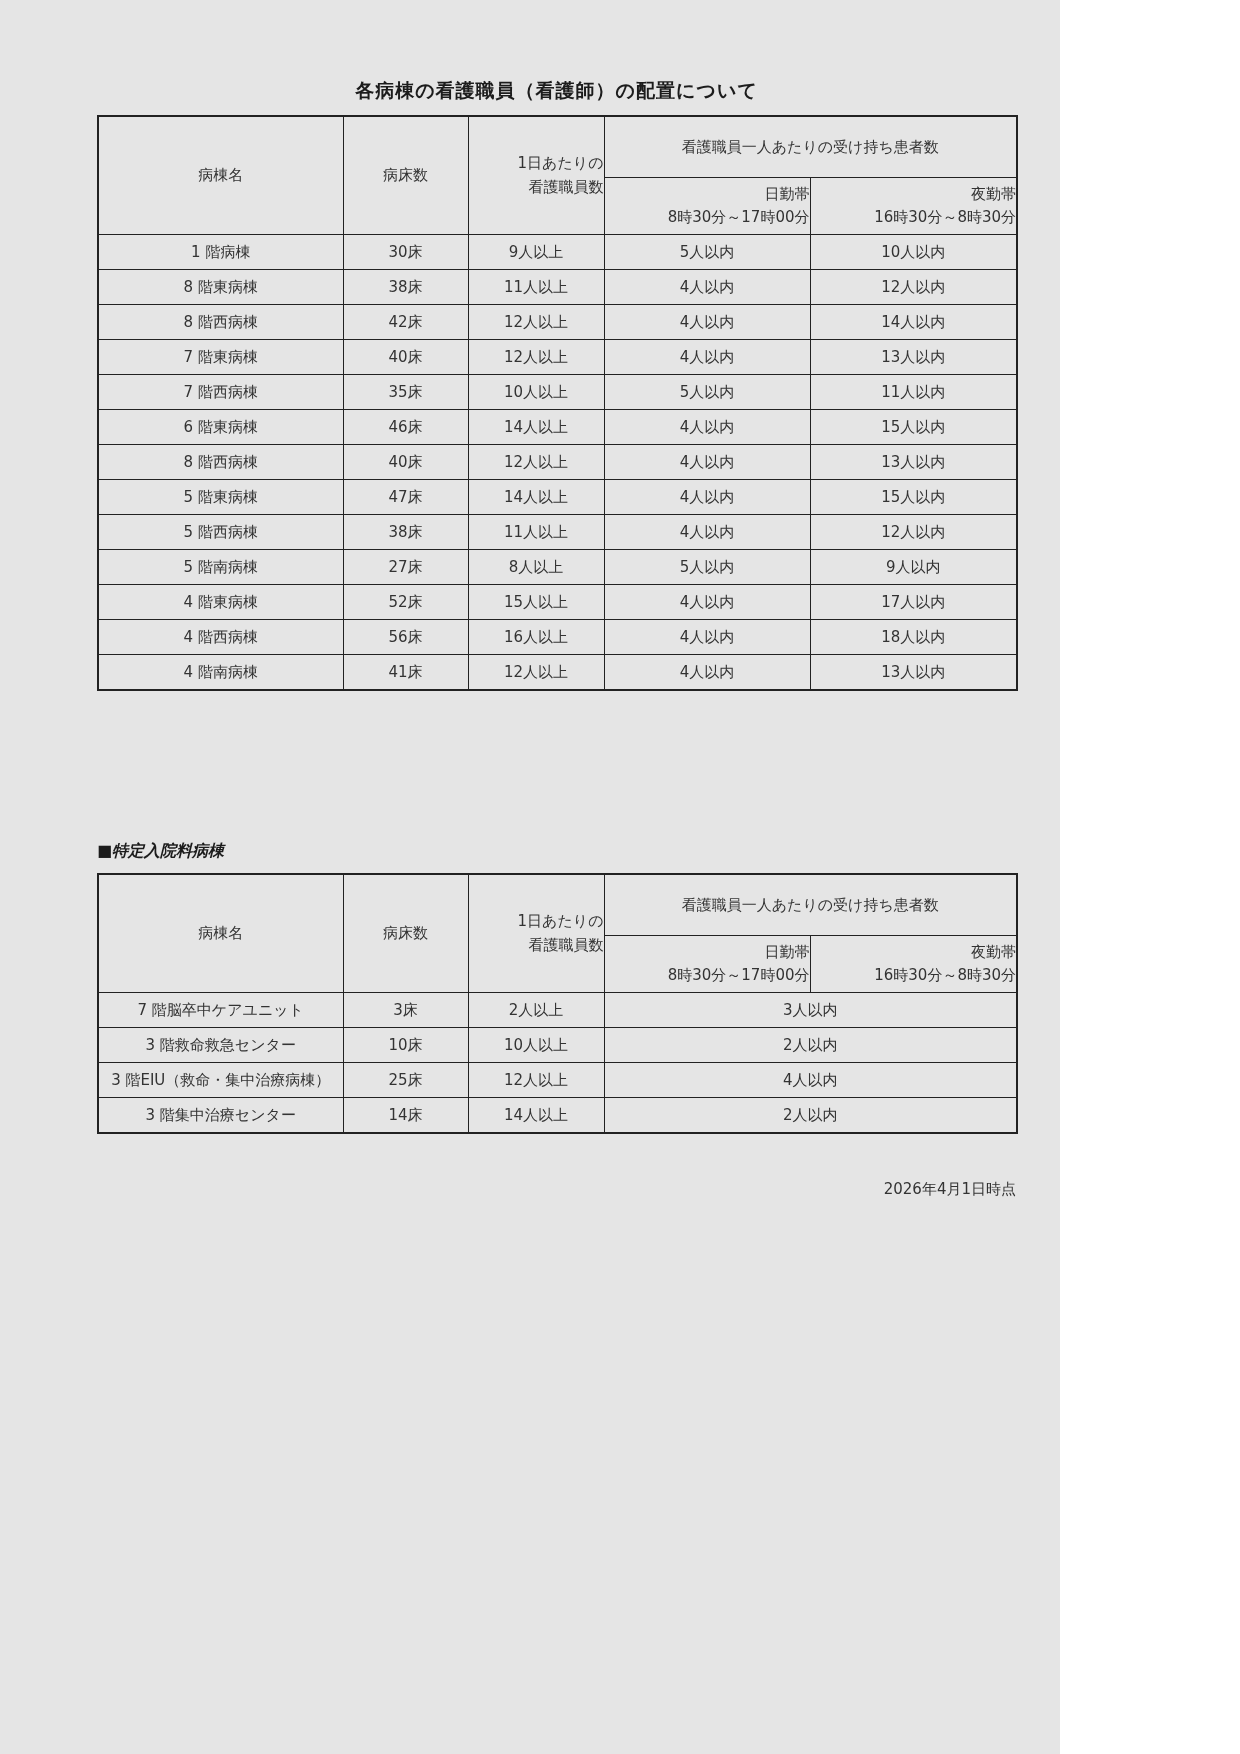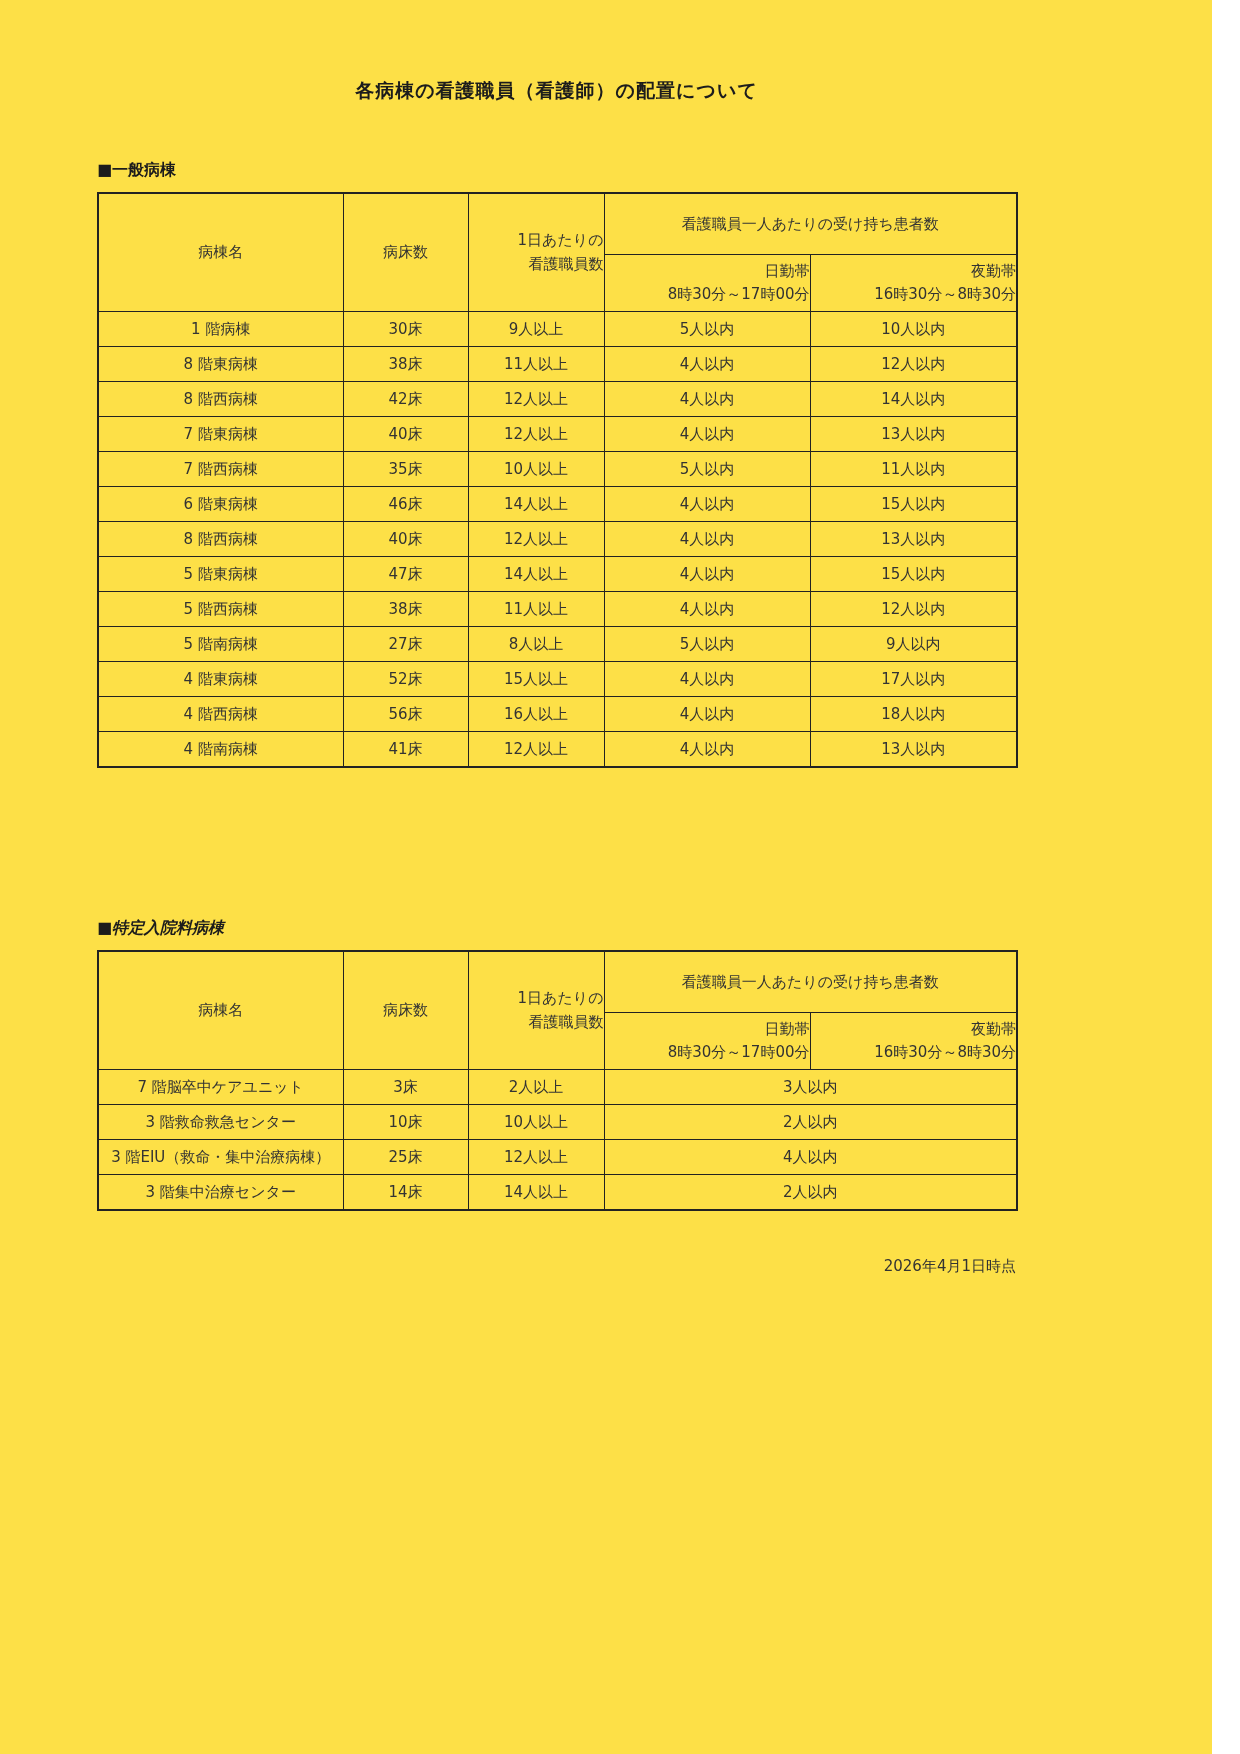--- a/index.html
+++ b/index.html
@@ -6,23 +6,23 @@
     margin: 0;
     padding: 0;
     background: #ffffff;
   }
   body {
     font-family: "DejaVu Sans", "Liberation Sans", sans-serif;
     color: #2b2b2b;
   }
   .page {
     position: relative;
-    width: 1212px;
+    width: 1060px;
     height: 1754px;
-    background: #fde047;
+    background: #e5e5e5;
     overflow: hidden;
   }
   .content {
     position: absolute;
     left: 97px;
     top: 0;
     width: 919px;
   }
   .doc-title {
     margin: 78px 0 0 0;
@@ -73,21 +73,20 @@
   }
 </style>
 </head>
 <body>
 
 <div class="page">
   <div class="content">
 
     <h1 class="doc-title">各病棟の看護職員（看護師）の配置について</h1>
 
-    <h2 class="section-heading heading-general">■一般病棟</h2>
 
     <table class="ward-table">
       <colgroup>
         <col style="width:245px">
           <col style="width:125px">
           <col style="width:136px">
           <col style="width:206px">
           <col style="width:207px">
       </colgroup>
       <thead>

